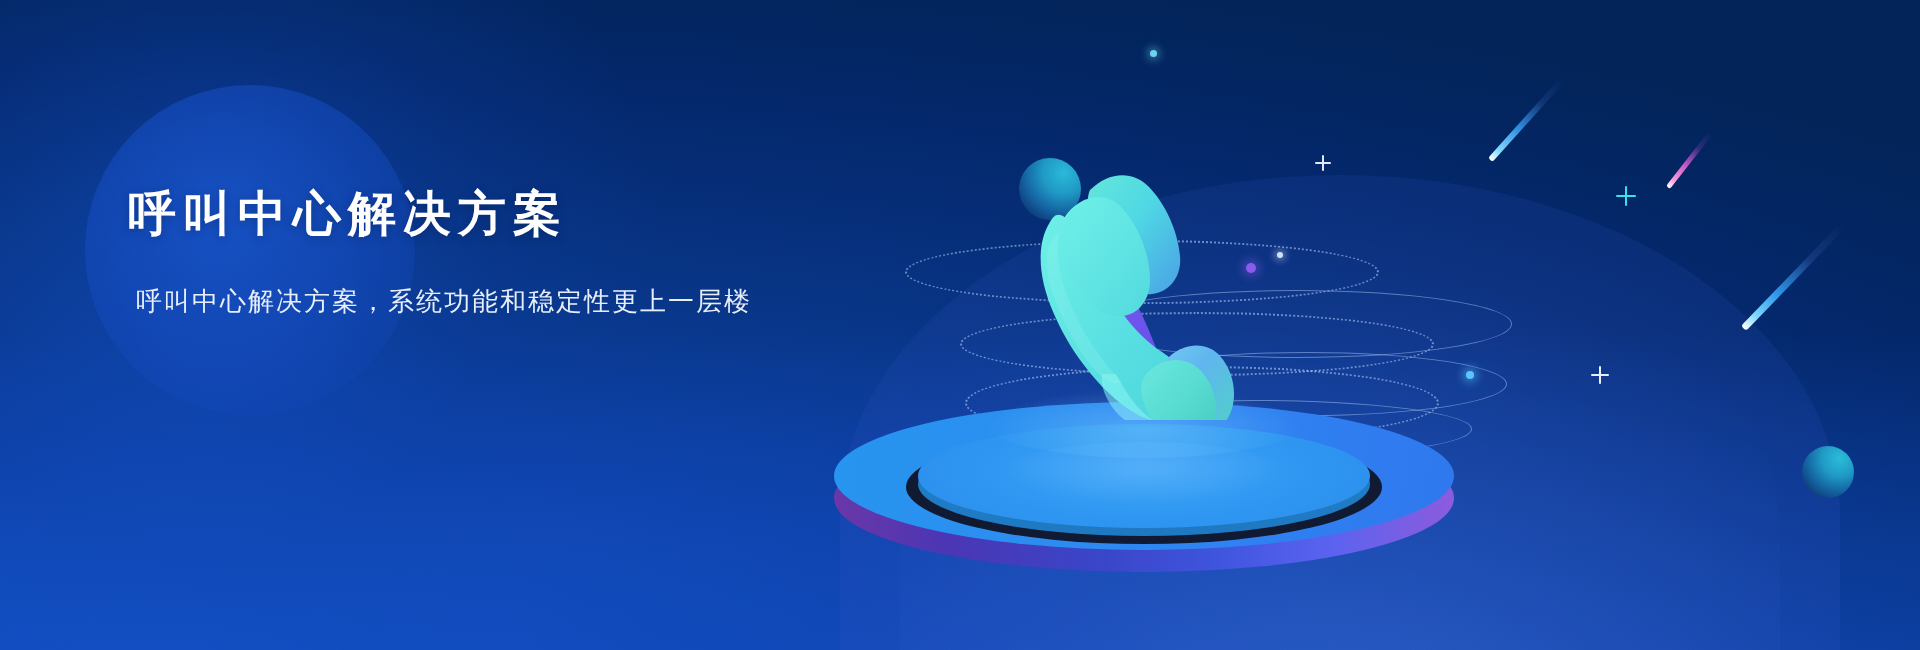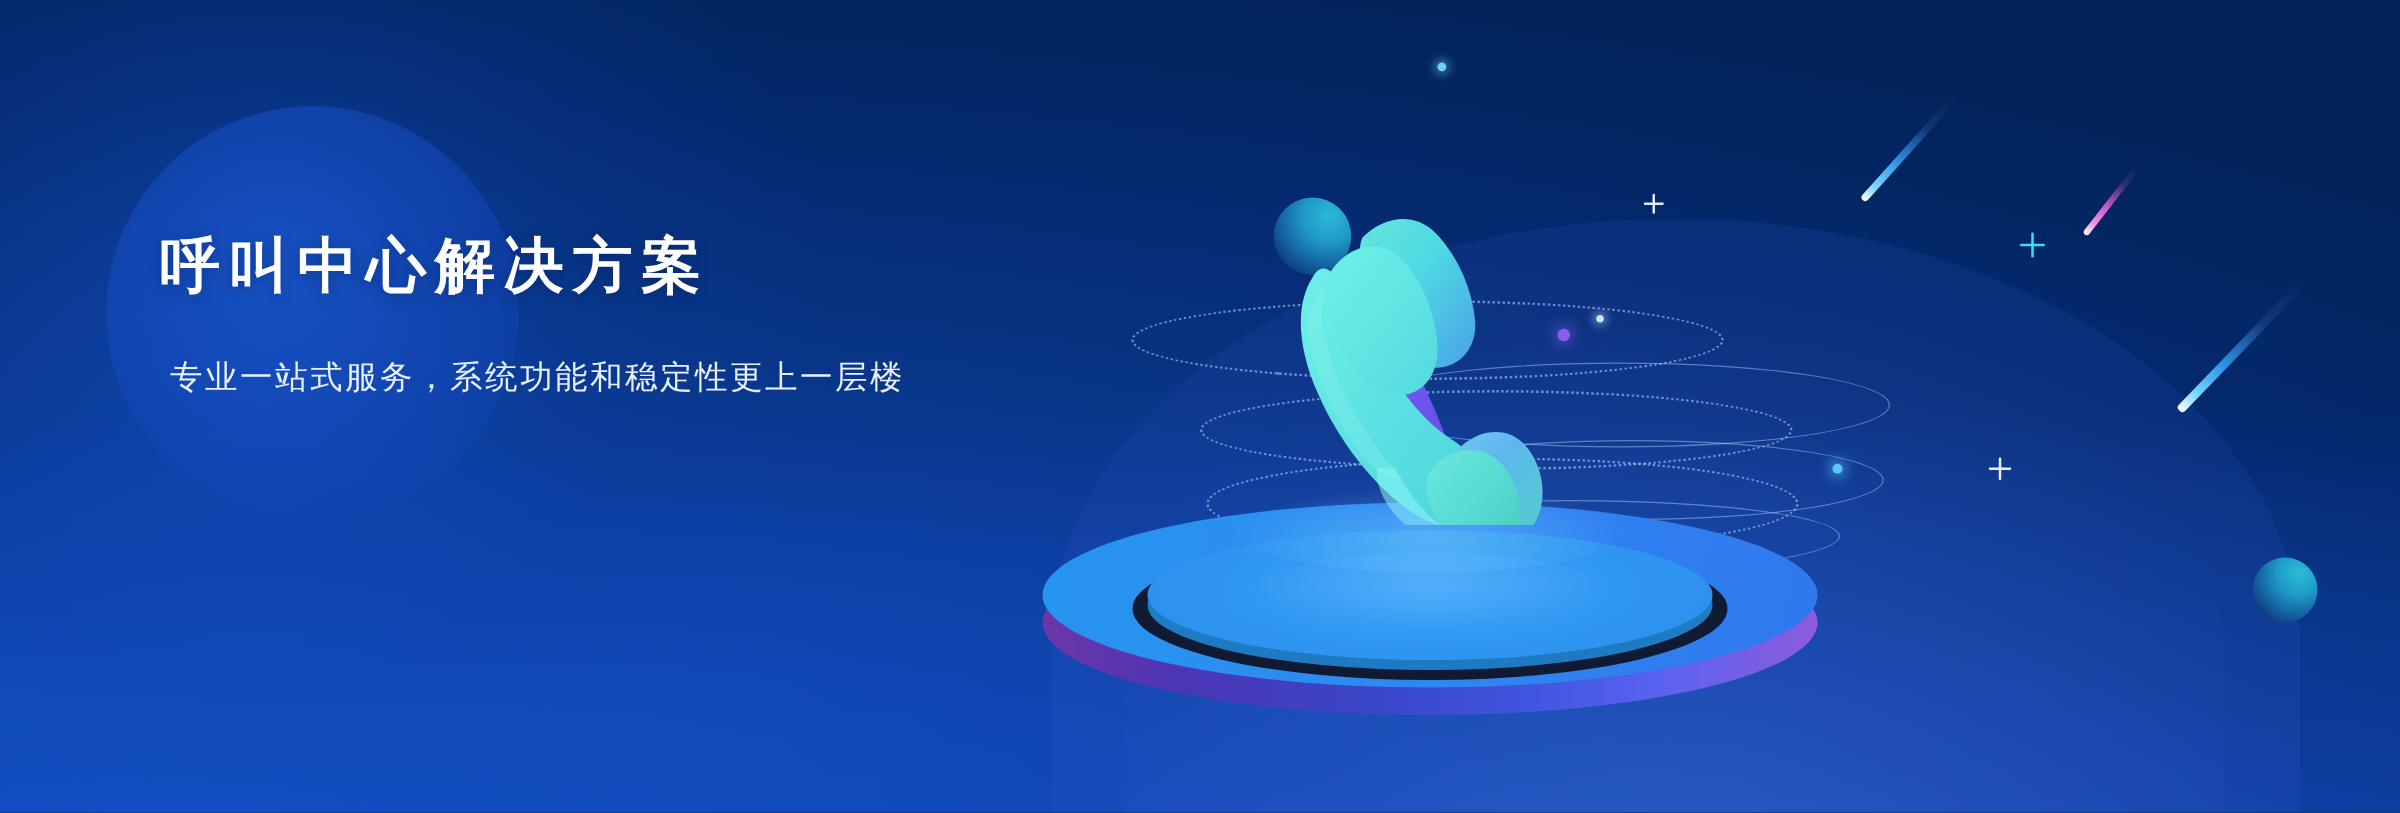--- a/index.html
+++ b/index.html
@@ -249,16 +249,16 @@
       <path d="M96,214 C108,238 122,254 136,262 C128,270 112,268 100,256
                C86,242 80,226 82,214 Z" fill="url(#gLowShade)" opacity="0.75"></path>
 
       <path d="M40,72 C34,92 40,122 54,152 C66,178 84,204 102,222
                C94,226 82,220 70,204 C50,178 34,144 28,116 C24,96 28,78 40,72 Z" fill="#9ef6f2" opacity="0.22"></path>
     </svg>
   </div>
 
   <div class="content">
     <h1 class="title">呼叫中心解决方案</h1>
-    <p class="subtitle">专业一站式服务，系统功能和稳定性更上一层楼</p>
+    <p class="subtitle">呼叫中心解决方案，系统功能和稳定性更上一层楼</p>
   </div>
 
 </div>
 
 </body></html>

